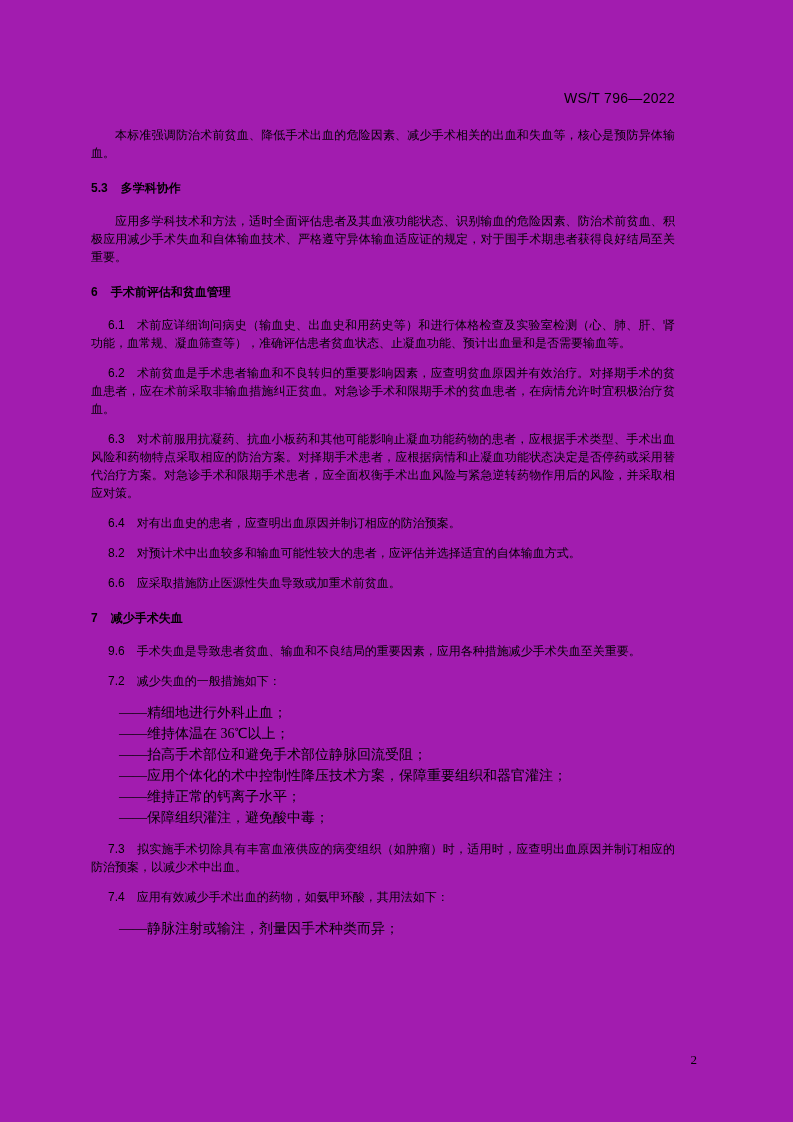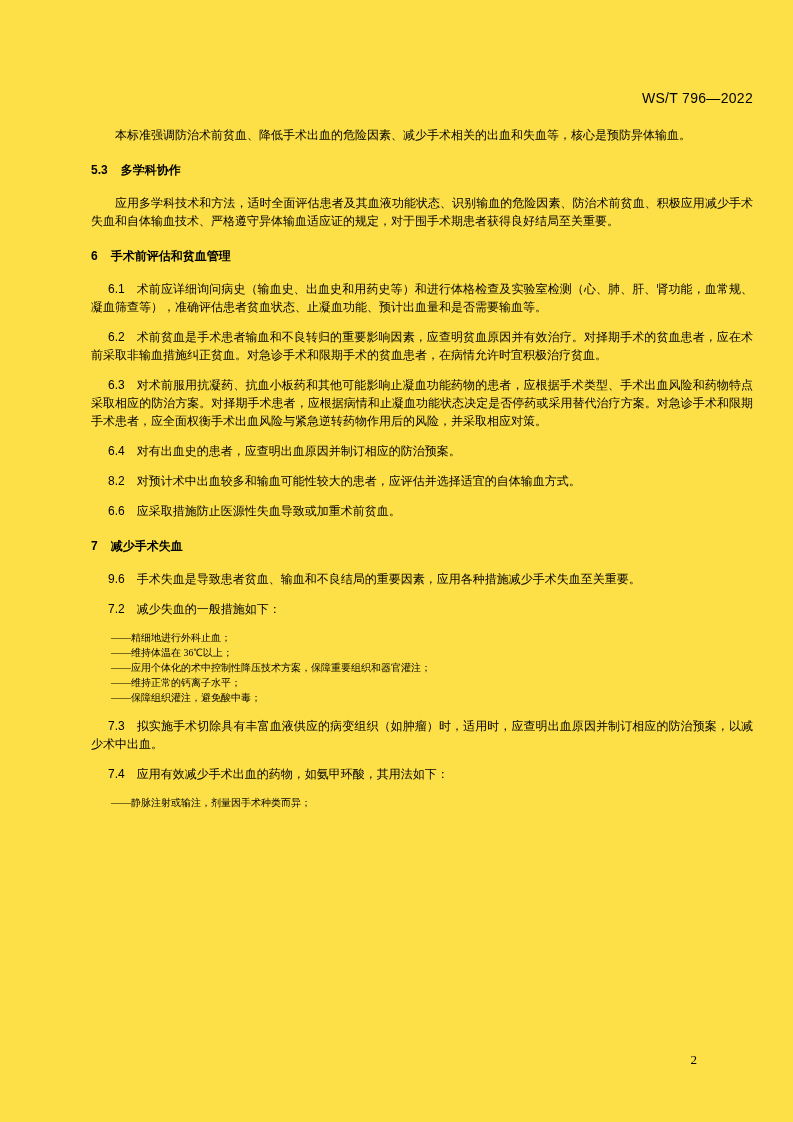--- a/index.html
+++ b/index.html
@@ -7,22 +7,22 @@
   body {
     font-family: "Liberation Serif", serif;
     color: #000000;
     -webkit-font-smoothing: antialiased;
   }
   .page {
     position: relative;
     width: 793px;
     height: 1122px;
     margin: 0 auto;
-    background: #fde047;
-    padding: 90px 40px 0 91px;
+    background: #a21caf;
+    padding: 90px 118px 0 91px;
     overflow: hidden;
   }
   .page-header {
     text-align: right;
     font-family: "Liberation Sans", sans-serif;
     font-size: 14px;
     letter-spacing: 0.3px;
     margin-bottom: 20px;
   }
   .para, .clause {
@@ -40,21 +40,21 @@
   }
   .heading .h-num { margin-right: 13px; }
   .clause .clause-num {
     font-family: "Liberation Sans", sans-serif;
     margin-right: 12px;
     white-space: nowrap;
     margin-left: 17px;
   }
   .dash-list { margin: 2px 0 12px 0; }
   .list-item {
-    font-size: 10px;
+    font-size: 14px;
     line-height: 1.5;
     padding-left: 2em;
     text-align: justify;
   }
   .page-footer {
     position: absolute;
     right: 96px;
     bottom: 54px;
     font-size: 13px;
     font-family: "Liberation Serif", serif;
@@ -115,20 +115,21 @@
       <span class="clause-num">9.6</span><span class="clause-text">手术失血是导致患者贫血、输血和不良结局的重要因素，应用各种措施减少手术失血至关重要。</span>
     </p>
 
     <p class="clause">
       <span class="clause-num">7.2</span><span class="clause-text">减少失血的一般措施如下：</span>
     </p>
 
     <div class="dash-list">
       <p class="list-item">——精细地进行外科止血；</p>
       <p class="list-item">——维持体温在 36℃以上；</p>
+      <p class="list-item">——抬高手术部位和避免手术部位静脉回流受阻；</p>
       <p class="list-item">——应用个体化的术中控制性降压技术方案，保障重要组织和器官灌注；</p>
       <p class="list-item">——维持正常的钙离子水平；</p>
       <p class="list-item">——保障组织灌注，避免酸中毒；</p>
     </div>
 
     <p class="clause">
       <span class="clause-num">7.3</span><span class="clause-text">拟实施手术切除具有丰富血液供应的病变组织（如肿瘤）时，适用时，应查明出血原因并制订相应的防治预案，以减少术中出血。</span>
     </p>
 
     <p class="clause">

